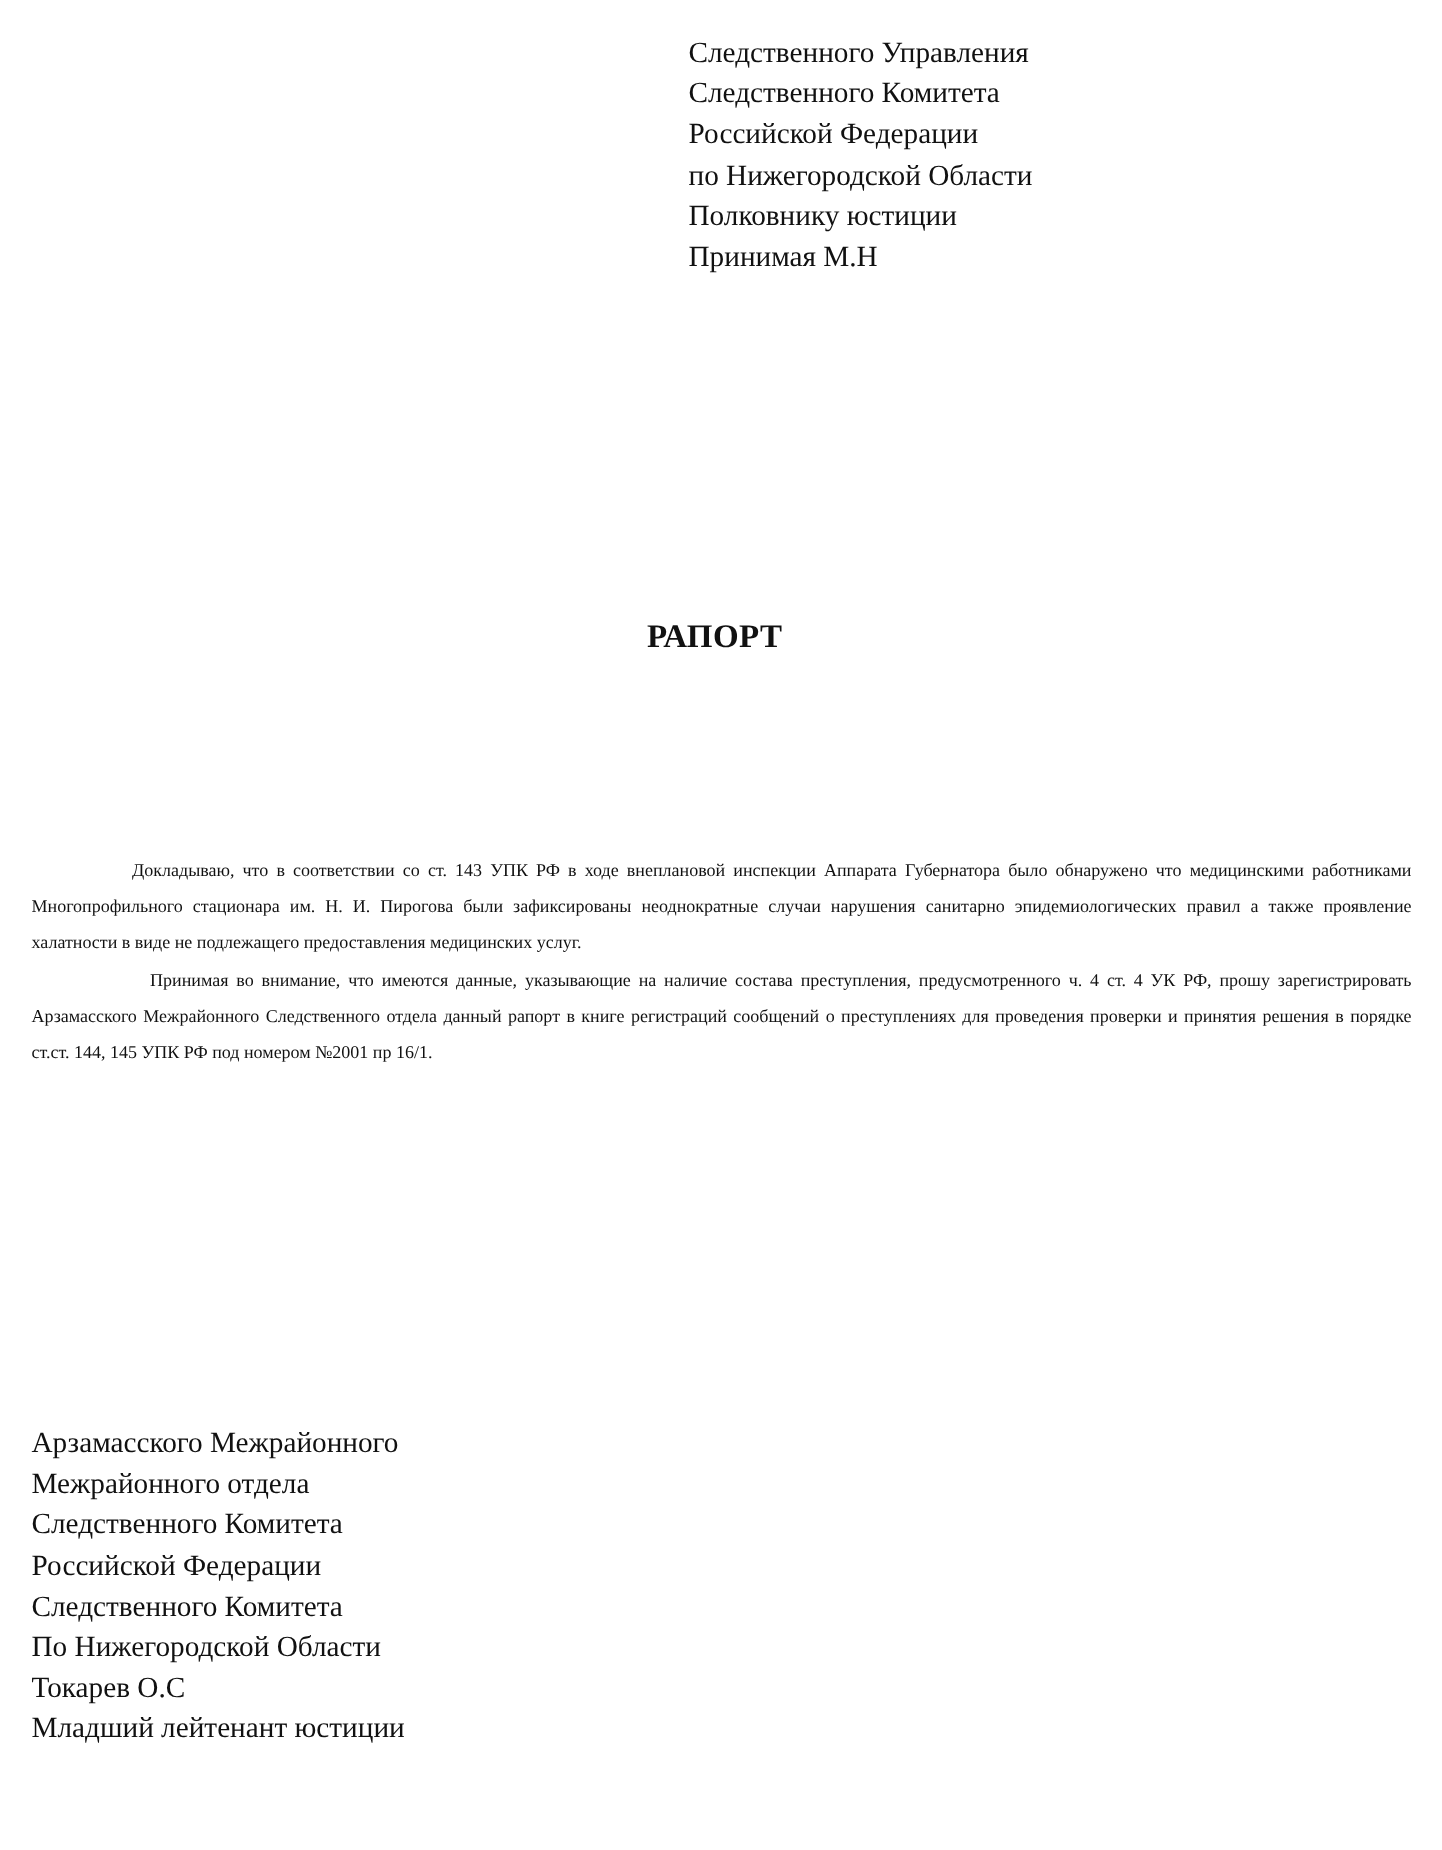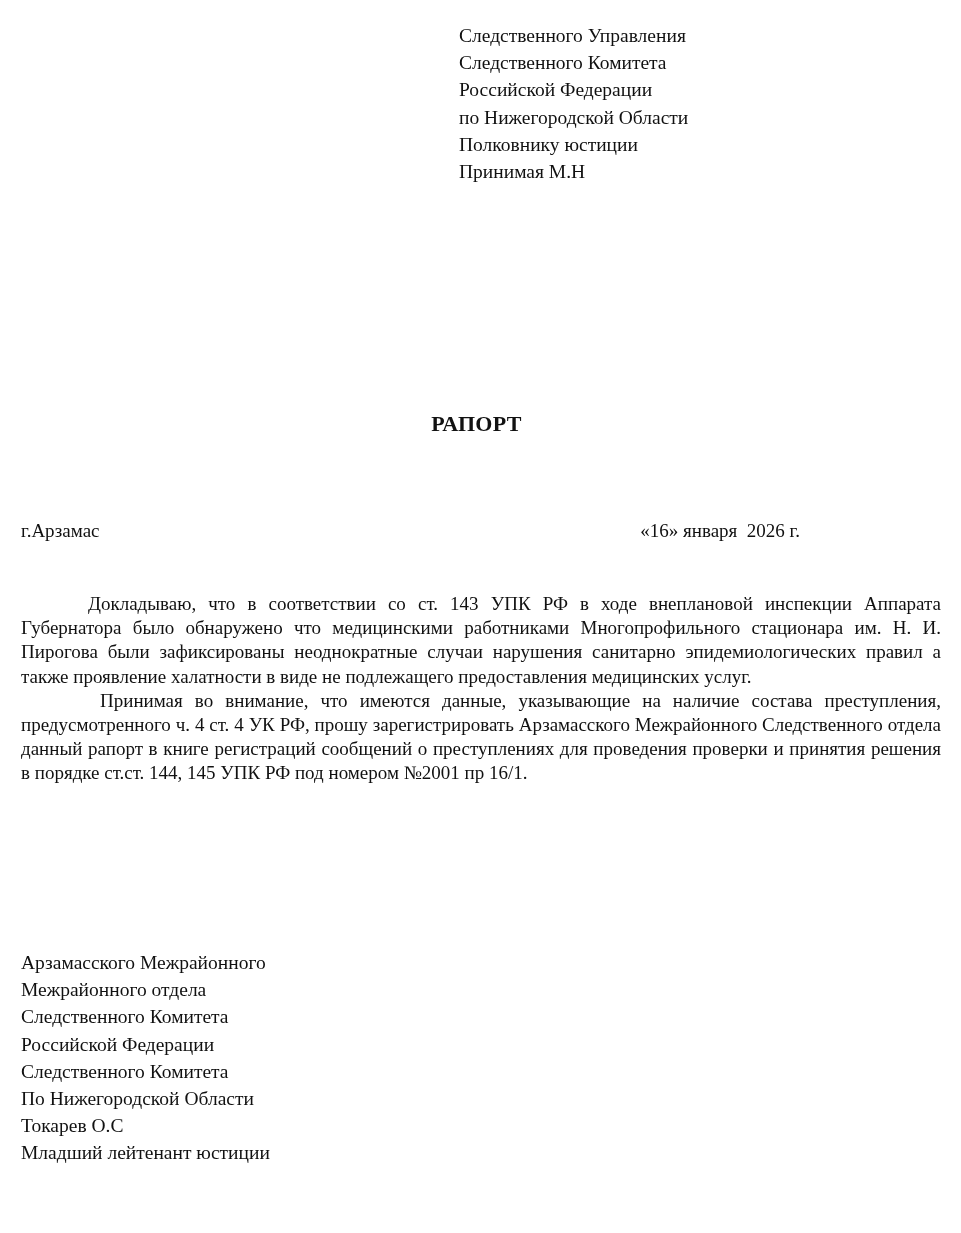--- a/index.html
+++ b/index.html
@@ -78,23 +78,23 @@
   }
   .placedate .date {
     float: right;
     white-space: pre;
   }
 
   
   .body-text {
     position: absolute;
     left: 21px;
-    top: 592px;
+    top: 568px;
     width: 920px;
-    font-size: 19px;
+    font-size: 12px;
     line-height: 24.2px;
     text-align: justify;
     text-justify: inter-word;
   }
   .body-text p {
     margin: 0;
   }
   .body-text p.p1 {
     text-indent: 67px;
   }
@@ -127,24 +127,20 @@
     <span class="line">Российской Федерации</span>
     <span class="line">по Нижегородской Области</span>
     <span class="line">Полковнику юстиции</span>
     <span class="line">Принимая М.Н</span>
   </div>
 
   <div class="title-block">
     <span class="doc-title">РАПОРТ</span>
   </div>
 
-  <div class="placedate">
-    <span class="city">г.Арзамас</span>
-    <span class="date">«16» января  2026 г.</span>
-  </div>
 
   <div class="body-text">
     <p class="p1">Докладываю, что в соответствии со ст. 143 УПК РФ в ходе внеплановой инспекции Аппарата Губернатора было обнаружено что медицинскими работниками Многопрофильного стационара им. Н. И. Пирогова были зафиксированы неоднократные случаи нарушения санитарно эпидемиологических правил а также проявление халатности в виде не подлежащего предоставления медицинских услуг.</p>
     <p class="p2">Принимая во внимание, что имеются данные, указывающие на наличие состава преступления, предусмотренного ч. 4 ст. 4 УК РФ, прошу зарегистрировать Арзамасского Межрайонного Следственного отдела данный рапорт в книге регистраций сообщений о преступлениях  для проведения проверки и принятия решения в порядке ст.ст. 144, 145 УПК РФ под номером №2001 пр 16/1.</p>
   </div>
 
   <div class="signature">
     <span class="line">Арзамасского Межрайонного</span>
     <span class="line">Межрайонного отдела</span>
     <span class="line">Следственного Комитета</span>

